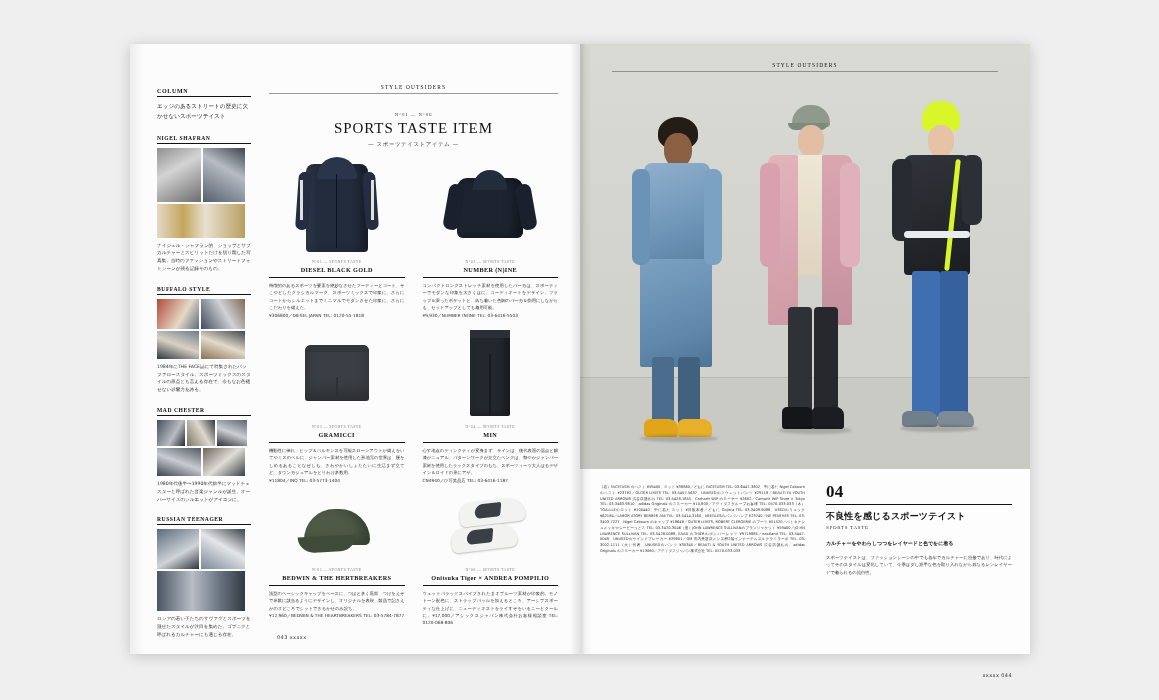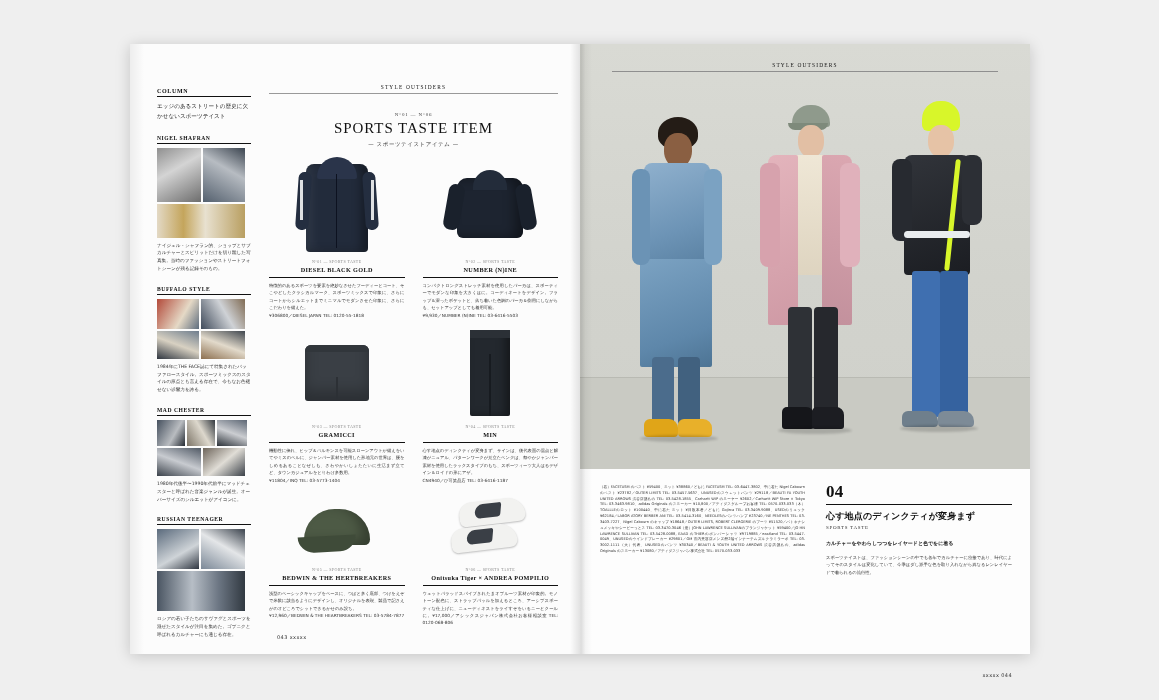--- a/index.html
+++ b/index.html
@@ -415,21 +415,21 @@
         </div>
       </div>
 
       <div class="txt-area">
         <div class="credits">（着）FACETASM のベスト ¥59400、ニット ¥38860／どもに FACETASM TEL: 03-6447-3802、中に着た Nigel Cabourn のベスト ¥23782／OUTER LIMITS TEL: 03-5457-5637、UNUSEDのスウェットパンツ ¥29118／BEAUTI FA YOUTH UNITED ARROWS 渋谷店舗あの TEL: 03-5428-1855、Carhartt WIP のニーヤー ¥2602／Carhartt WIP Store × Tokyo TEL: 03-3463-9810、adidas Originals のスニーカー ¥10,800／アディダスグループお客様 TEL: 0570-033-033（木）TOALLLEのロット ¥100440、中に着た ニット ¥日数本者／どもに Gojirca TEL: 03-3409-9088、USEDのリュック ¥62184／LABOR ATORY BERBER ANI TEL: 03-5414-3160、NEEDLESのパンツハンプ ¥23740／NE PENTHES TEL: 03-3403-7227、Nigel Cabourn のキャップ ¥18648／OUTER LIMITS, ROBERT CLERGERIE のブーツ ¥51520／パトネナシュメッキやシーピーっとス TEL: 03-3470-3046（意）JOHN LAWRENCE SULLIVANのブランジャケット ¥59400／JO HN LAWRENCE SULLIVAN TEL: 03-5428-0088, EAAD のTHIERのポンパーシャツ ¥9719885／eastland TEL: 03-5447-0049、UNUSEDのウインドブレーカー ¥29801／OM 南内美容店メンズ館2階インナーテムズルクラミラーポ TEL: 03-3002-1111（大）代表、UNUSEDのパンツ ¥30340／BEAUTI &amp; YOUTH UNITED ARROWS 渋谷店舗あの、adidas Originals のスニーカー ¥13080／アディダスジャパン株式会社 TEL: 0570-033-033</div>
 
         <div class="rt">
           <div class="num-rule">
             <div class="num">04</div>
           </div>
-          <div class="jp-head">心す地点のディンクティが変身まず</div>
+          <div class="jp-head">不良性を感じるスポーツテイスト</div>
           <div class="en-sub">SPORTS TASTE</div>
           <div class="lead2">カルチャーをやわらしつつをレイヤードと色でをに着る</div>
           <div class="body2">スポーツテイストは、ファッションシーンの中でも各年でカルチャーに密接であり、時代によってそのスタイルは変化していて、今季はダし派手な色を取り入れながら異なるレンレイヤードで着られるの流行性。</div>
         </div>
 
         <div class="folio folio-r">xxxxx 044</div>
       </div>
     </div>
   </div>
 </div>

